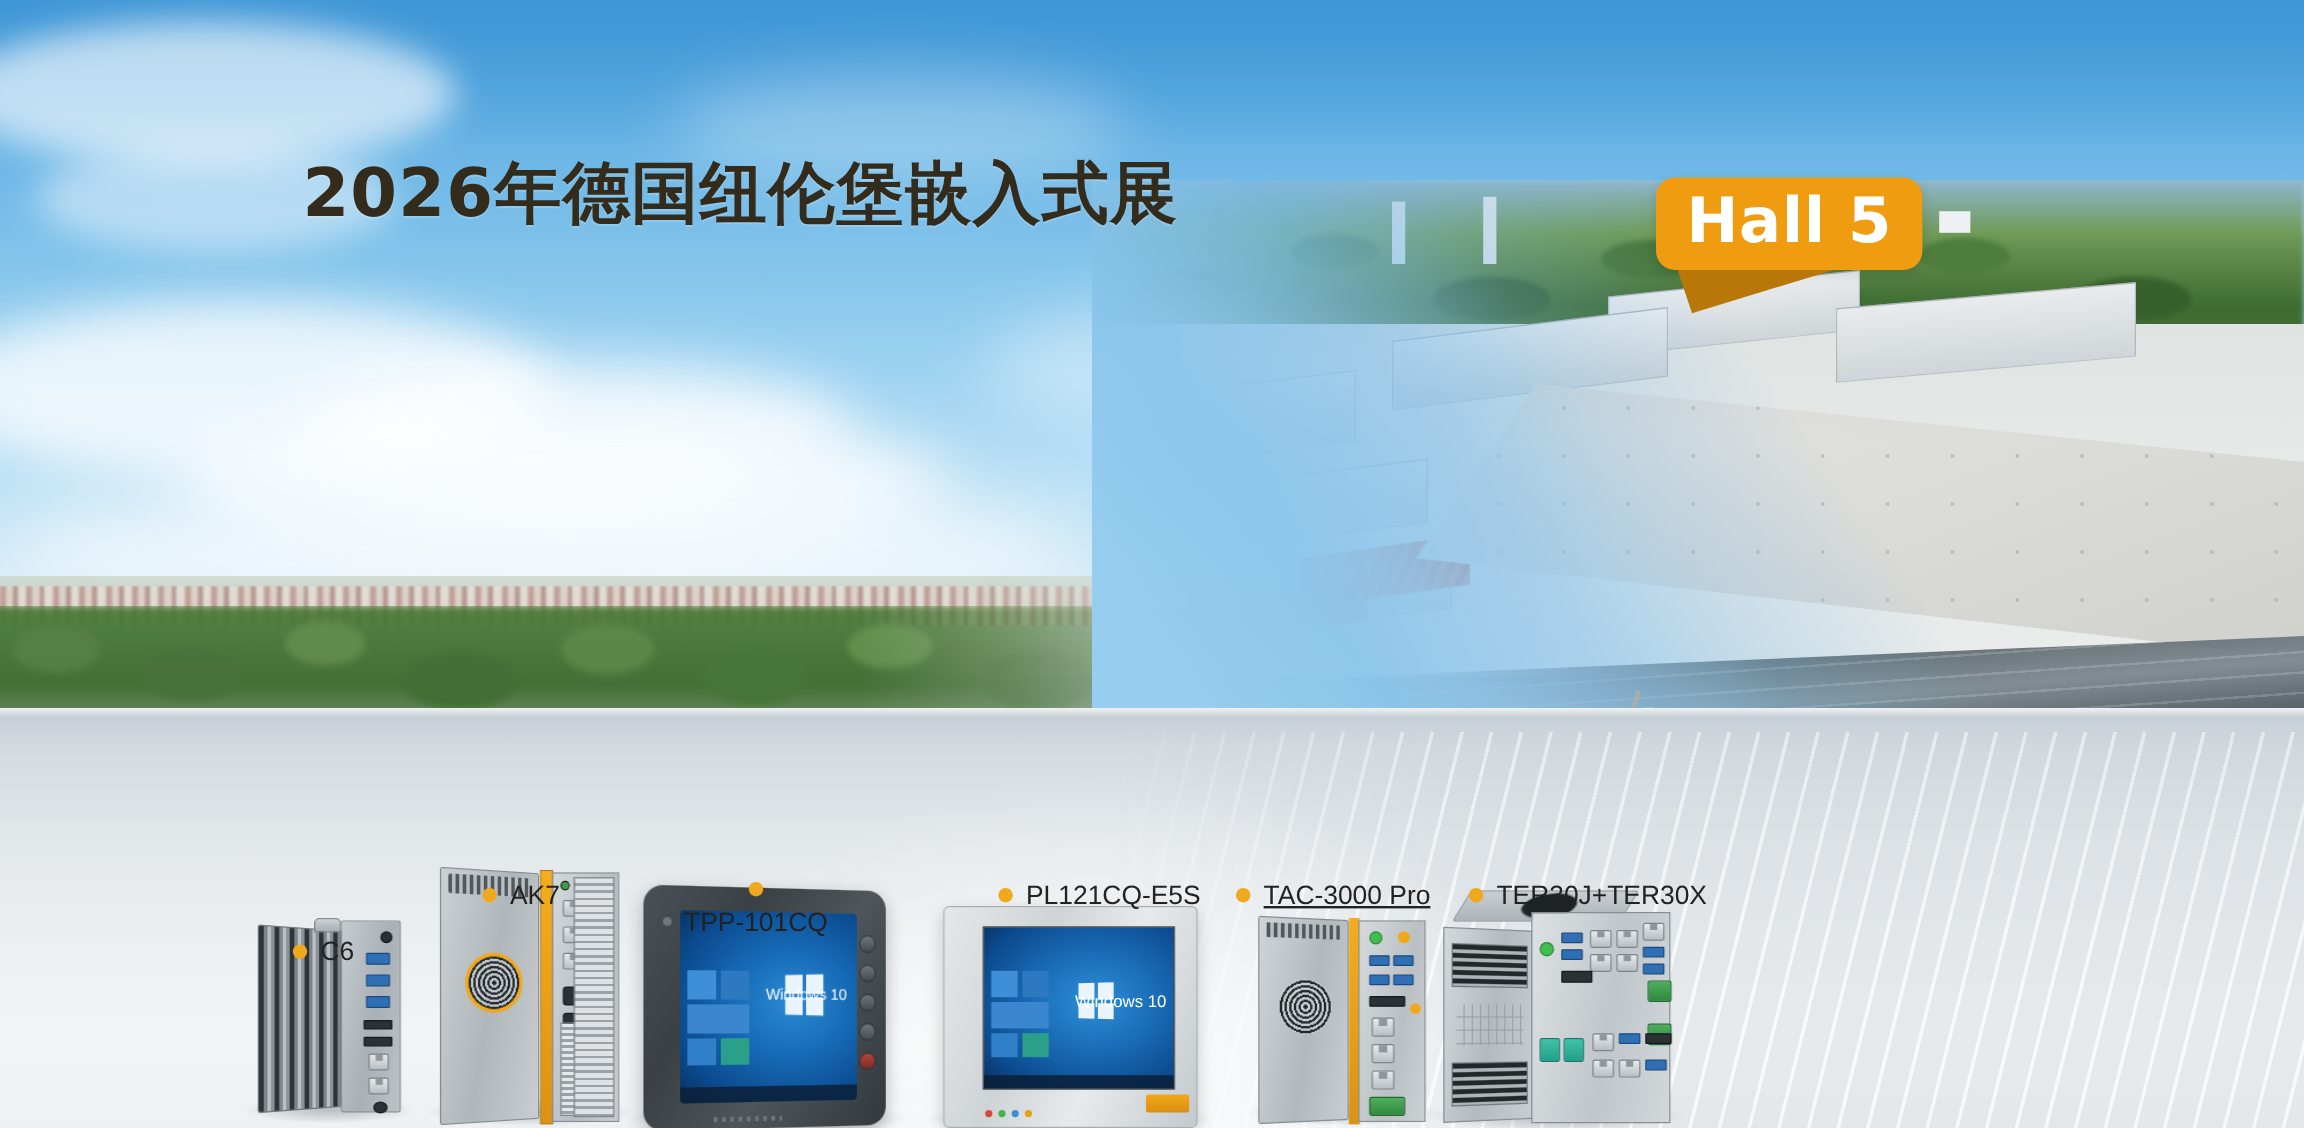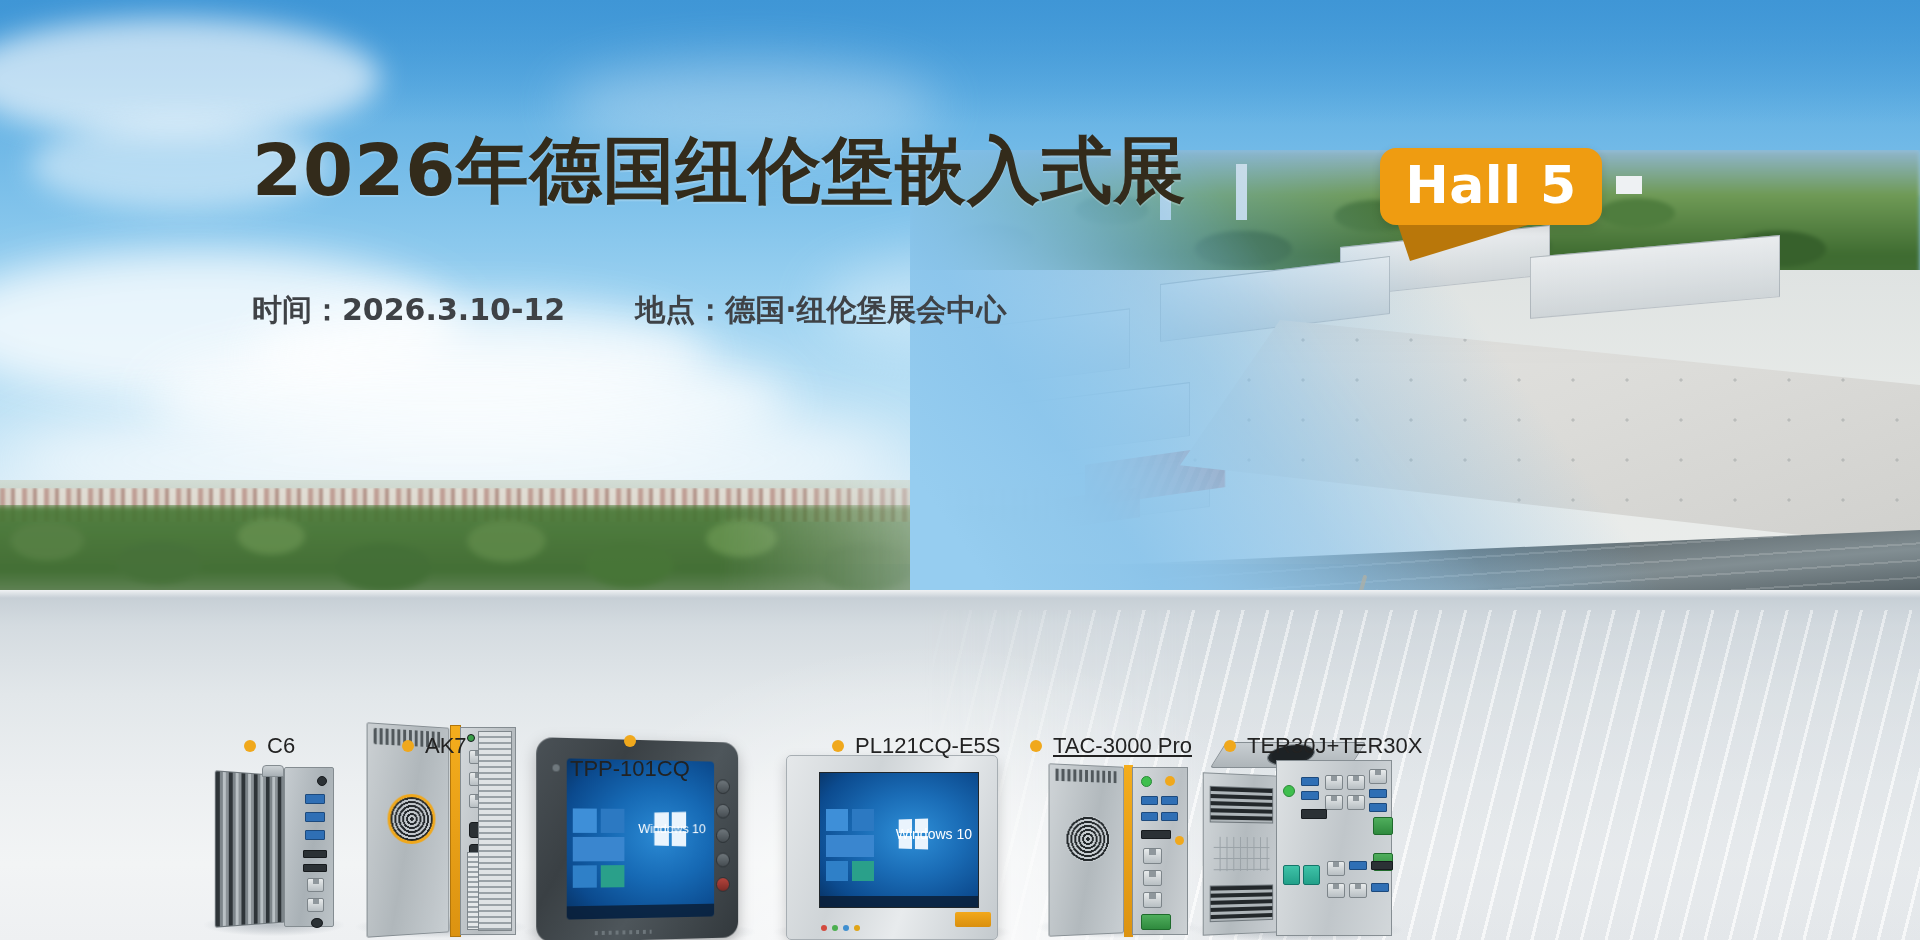--- a/index.html
+++ b/index.html
@@ -197,21 +197,21 @@
   }
   .stage-sheen{
     position:absolute; left:520px; bottom:0; width:820px; height:300px;
     background:radial-gradient(ellipse at 50% 110%, rgba(255,255,255,.85) 0%, rgba(255,255,255,0) 70%);
   }
 
   
   .headline{
     position:absolute; left:252px; top:134px;
     font-family:"DejaVu Sans","Liberation Sans",sans-serif;
-    font-weight:700; font-size:72px; line-height:1;
+    font-weight:700; font-size:56px; line-height:1;
     color:#332b1b; letter-spacing:1px; white-space:nowrap;
     text-shadow:0 2px 0 rgba(255,255,255,.18);
   }
   .subline{
     position:absolute; left:252px; top:290px;
     display:flex; align-items:center; gap:70px;
     font-family:"DejaVu Sans","Liberation Sans",sans-serif;
     font-weight:600; font-size:30px; color:#3f4246; white-space:nowrap;
   }
 
@@ -495,24 +495,20 @@
   <div class="photo-wash"></div>
 
   <div class="stage-surface">
     <div class="stage-edge"></div>
     <div class="stage-ridges"></div>
     <div class="stage-sheen"></div>
   </div>
 
   <div class="headline">2026年德国纽伦堡嵌入式展</div>
 
-  <div class="subline">
-    <span>时间：2026.3.10-12</span>
-    <span>地点：德国·纽伦堡展会中心</span>
-  </div>
 
   <div class="badge-wrap">
     <div class="badge">
       <div class="badge-hall">Hall 5</div>
       <div class="badge-tail"></div>
     </div>
   </div>
 
   <div class="products">
 
@@ -675,21 +671,21 @@
         <div class="rj45" style="left:72px;top:122px;width:18px;height:15px;"></div>
         <div class="port" style="left:72px;top:100px;width:18px;height:9px;"></div>
         <div class="port" style="left:94px;top:122px;width:18px;height:9px;"></div>
         <div class="port-dark" style="left:94px;top:100px;width:22px;height:9px;"></div>
       </div>
     </div>
 
   </div>
 
   <div class="labels">
-    <div class="label" style="left:244px;">
+    <div class="label" style="left:244px;margin-top:47px;">
       <span class="dot"></span>
       <span>C6</span>
     </div>
     <div class="label" style="left:402px;">
       <span class="dot"></span>
       <span>AK7</span>
     </div>
     <div class="label" style="left:570px;flex-direction:column;">
       <span class="dot"></span>
       <span>TPP-101CQ</span>

